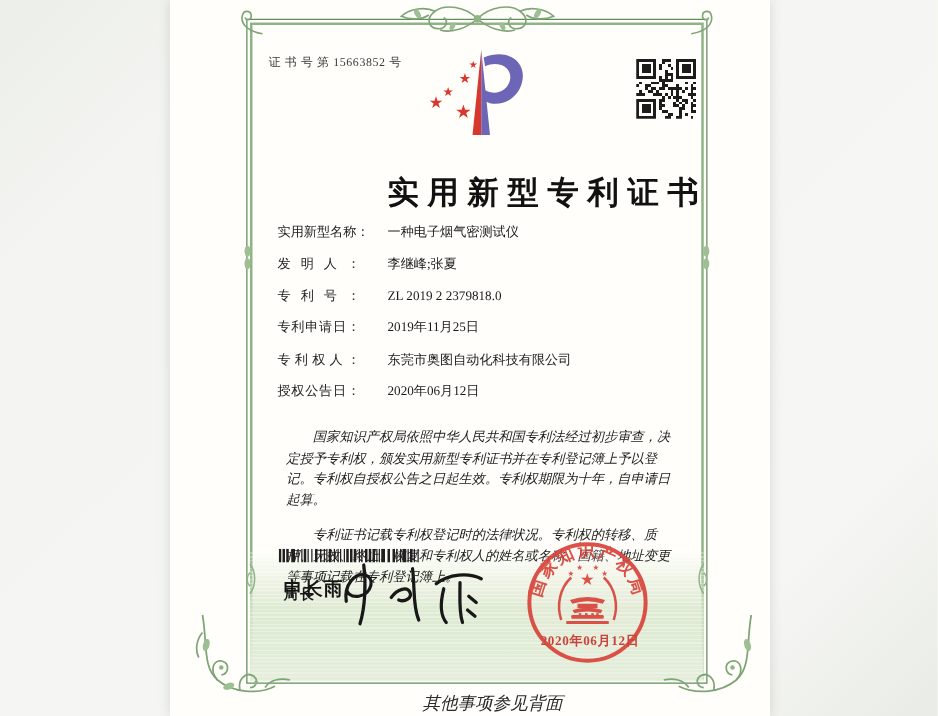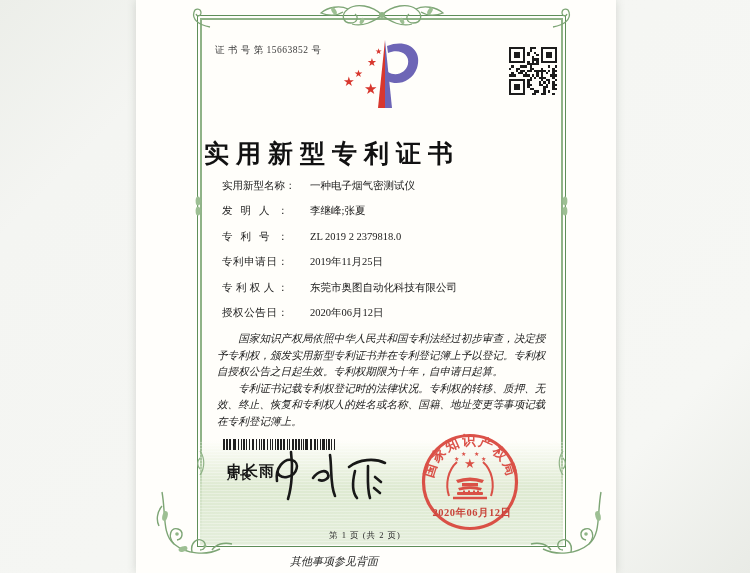--- a/index.html
+++ b/index.html
@@ -7,36 +7,36 @@
   #stage{position:relative;width:750px;height:573px;background:linear-gradient(135deg,#eceee9 0%,#f4f5f2 18%,#f6f7f4 82%,#e9ebe6 100%);overflow:hidden;}
   #paper{position:absolute;left:136px;top:0;width:480px;height:573px;background:#fffefb;box-shadow:0 0 9px rgba(60,70,55,.18);}
   
   #frame-outer{position:absolute;left:197px;top:15px;width:369px;height:532px;border:1px solid #5e8e59;box-sizing:border-box;}
   #frame-inner{position:absolute;left:2px;top:2px;right:2px;bottom:2px;border:2px solid #8fb387;background:#fffefa;}
   #green-zone{position:absolute;left:200px;top:440px;width:363px;height:105px;background:
      repeating-linear-gradient(0deg, rgba(255,255,255,.30) 0 1px, rgba(0,0,0,0) 1px 3px),
      linear-gradient(180deg, rgba(222,234,212,0) 0%, rgba(216,230,202,.85) 45%, #e4eedb 100%);}
   .txt{position:absolute;color:#1f1f1f;}
   #cert-no{left:215px;top:44px;font-size:9.5px;letter-spacing:.5px;color:#3a3a3a;}
-  #title{left:197px;top:137px;width:369px;text-align:left;font-size:25px;font-weight:bold;letter-spacing:7px;text-indent:7px;color:#111;}
+  #title{left:197px;top:137px;width:369px;text-align:right;font-size:25px;font-weight:bold;letter-spacing:7px;text-indent:7px;color:#111;}
   #fields{position:absolute;left:222px;top:156px;width:330px;}
   .frow{position:relative;height:12px;margin-bottom:13.4px;font-size:10.5px;white-space:nowrap;}
   .flabel{display:inline-block;width:66px;text-align:justify;text-align-last:justify;color:#222;margin-top:23px;}
   .fvalue{margin-left:22px;color:#1a1a1a;}
   .fpair2{position:absolute;left:168px;top:0;}
   #paras{position:absolute;left:217px;top:331px;width:333px;font-size:10.6px;line-height:16.6px;font-style:italic;color:#1b1b1b;}
-  #paras p{margin:0;text-indent:2em;}
+  #paras p{margin:12px;text-indent:2em;}
   #barcode-box{position:absolute;left:223px;top:439px;width:112px;height:11px;}
   #signer-title{left:227px;top:468px;font-size:11px;font-weight:bold;letter-spacing:2px;color:#161616;}
   #signer-name{left:227px;top:462px;font-size:15px;font-weight:bold;letter-spacing:1px;color:#161616;text-align:center;}
   #signature-box{position:absolute;left:263px;top:447px;width:130px;height:58px;}
   #seal-box{position:absolute;left:420px;top:432px;width:100px;height:100px;opacity:.93;}
   #seal-date{left:424px;top:506px;width:96px;text-align:center;font-size:10.5px;font-weight:bold;color:#c8443a;letter-spacing:.5px;}
   #page-indicator{left:290px;top:530px;width:150px;text-align:center;font-size:8.5px;letter-spacing:1px;color:#2a2a2a;}
-  #footer-note{left:290px;top:554px;width:160px;text-align:left;font-size:11px;font-style:italic;color:#2a2a2a;}
+  #footer-note{left:290px;top:554px;width:160px;text-align:right;font-size:14px;font-style:italic;color:#2a2a2a;}
   .orn{position:absolute;pointer-events:none;}
 </style>
 </head>
 <body>
 
 <div id="stage">
   <div id="paper"></div>
 
   <div id="frame-outer">
     <div id="frame-inner"></div>
@@ -435,15 +435,14 @@
         <rect x="48" y="58.5" width="2" height="2"></rect>
         <rect x="53" y="58.5" width="2" height="2"></rect>
         <rect x="57" y="58.5" width="2" height="2"></rect>
       <path d="M29,64 C25,52 28,38 37,30" stroke="#d9453c" stroke-width="2" fill="none"></path>
       <path d="M71,64 C75,52 72,38 63,30" stroke="#d9453c" stroke-width="2" fill="none"></path>
       <path d="M33,66 h34" stroke="#d9453c" stroke-width="2.4"></path>
     </g>
   </svg>
   <div class="txt" id="seal-date">2020年06月12日</div>
 
-  <div class="txt" id="page-indicator">第 1 页 (共 2 页)</div>
   <div class="txt" id="footer-note">其他事项参见背面</div>
 </div>
 
 </body></html>

